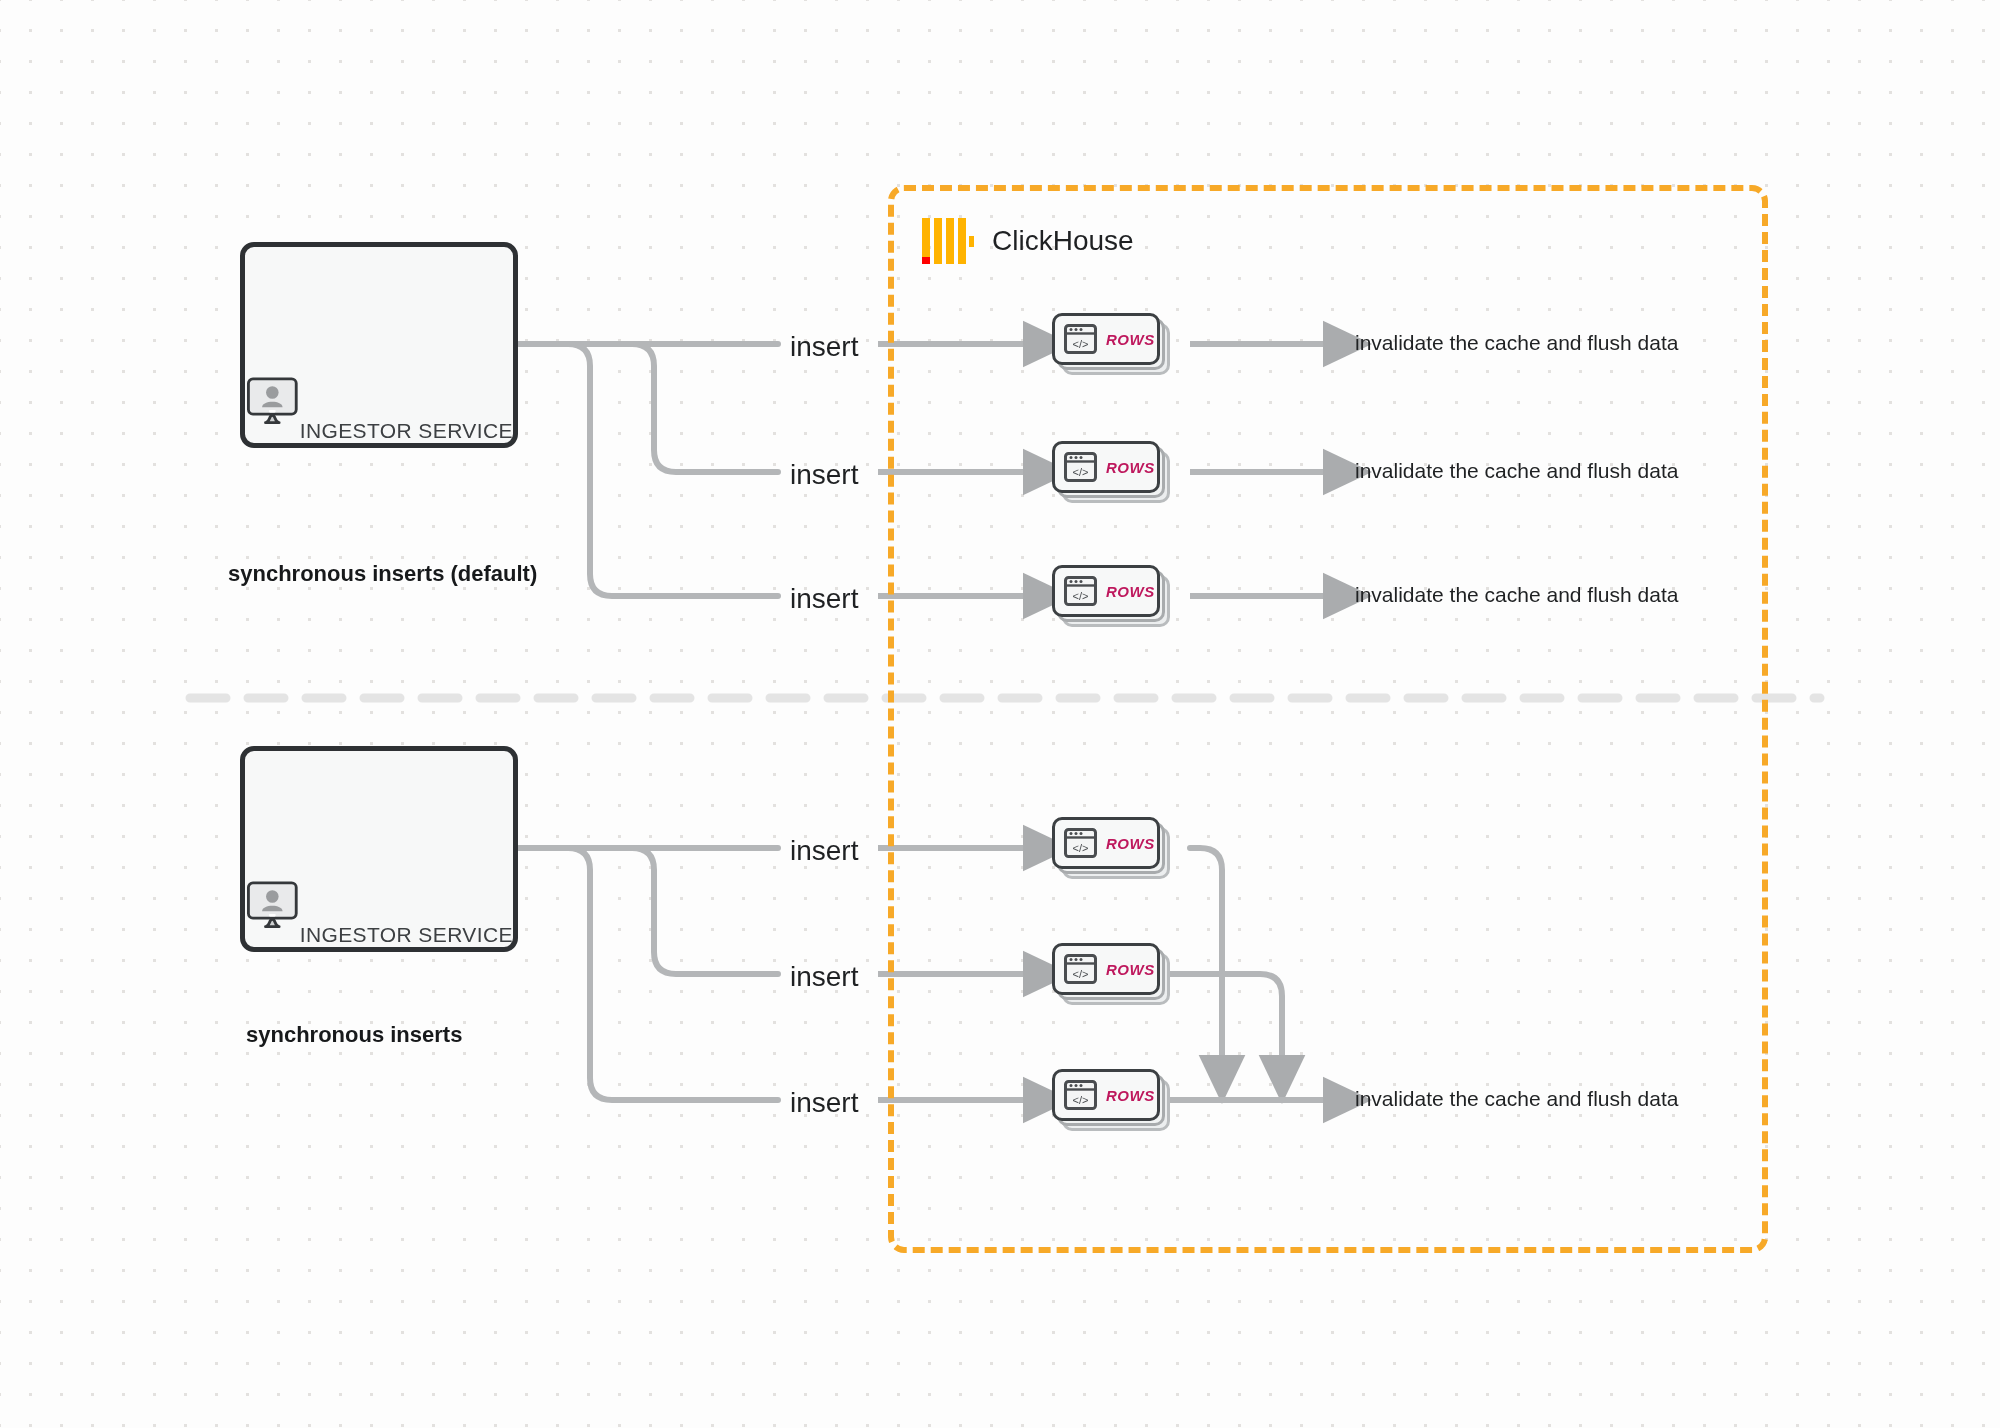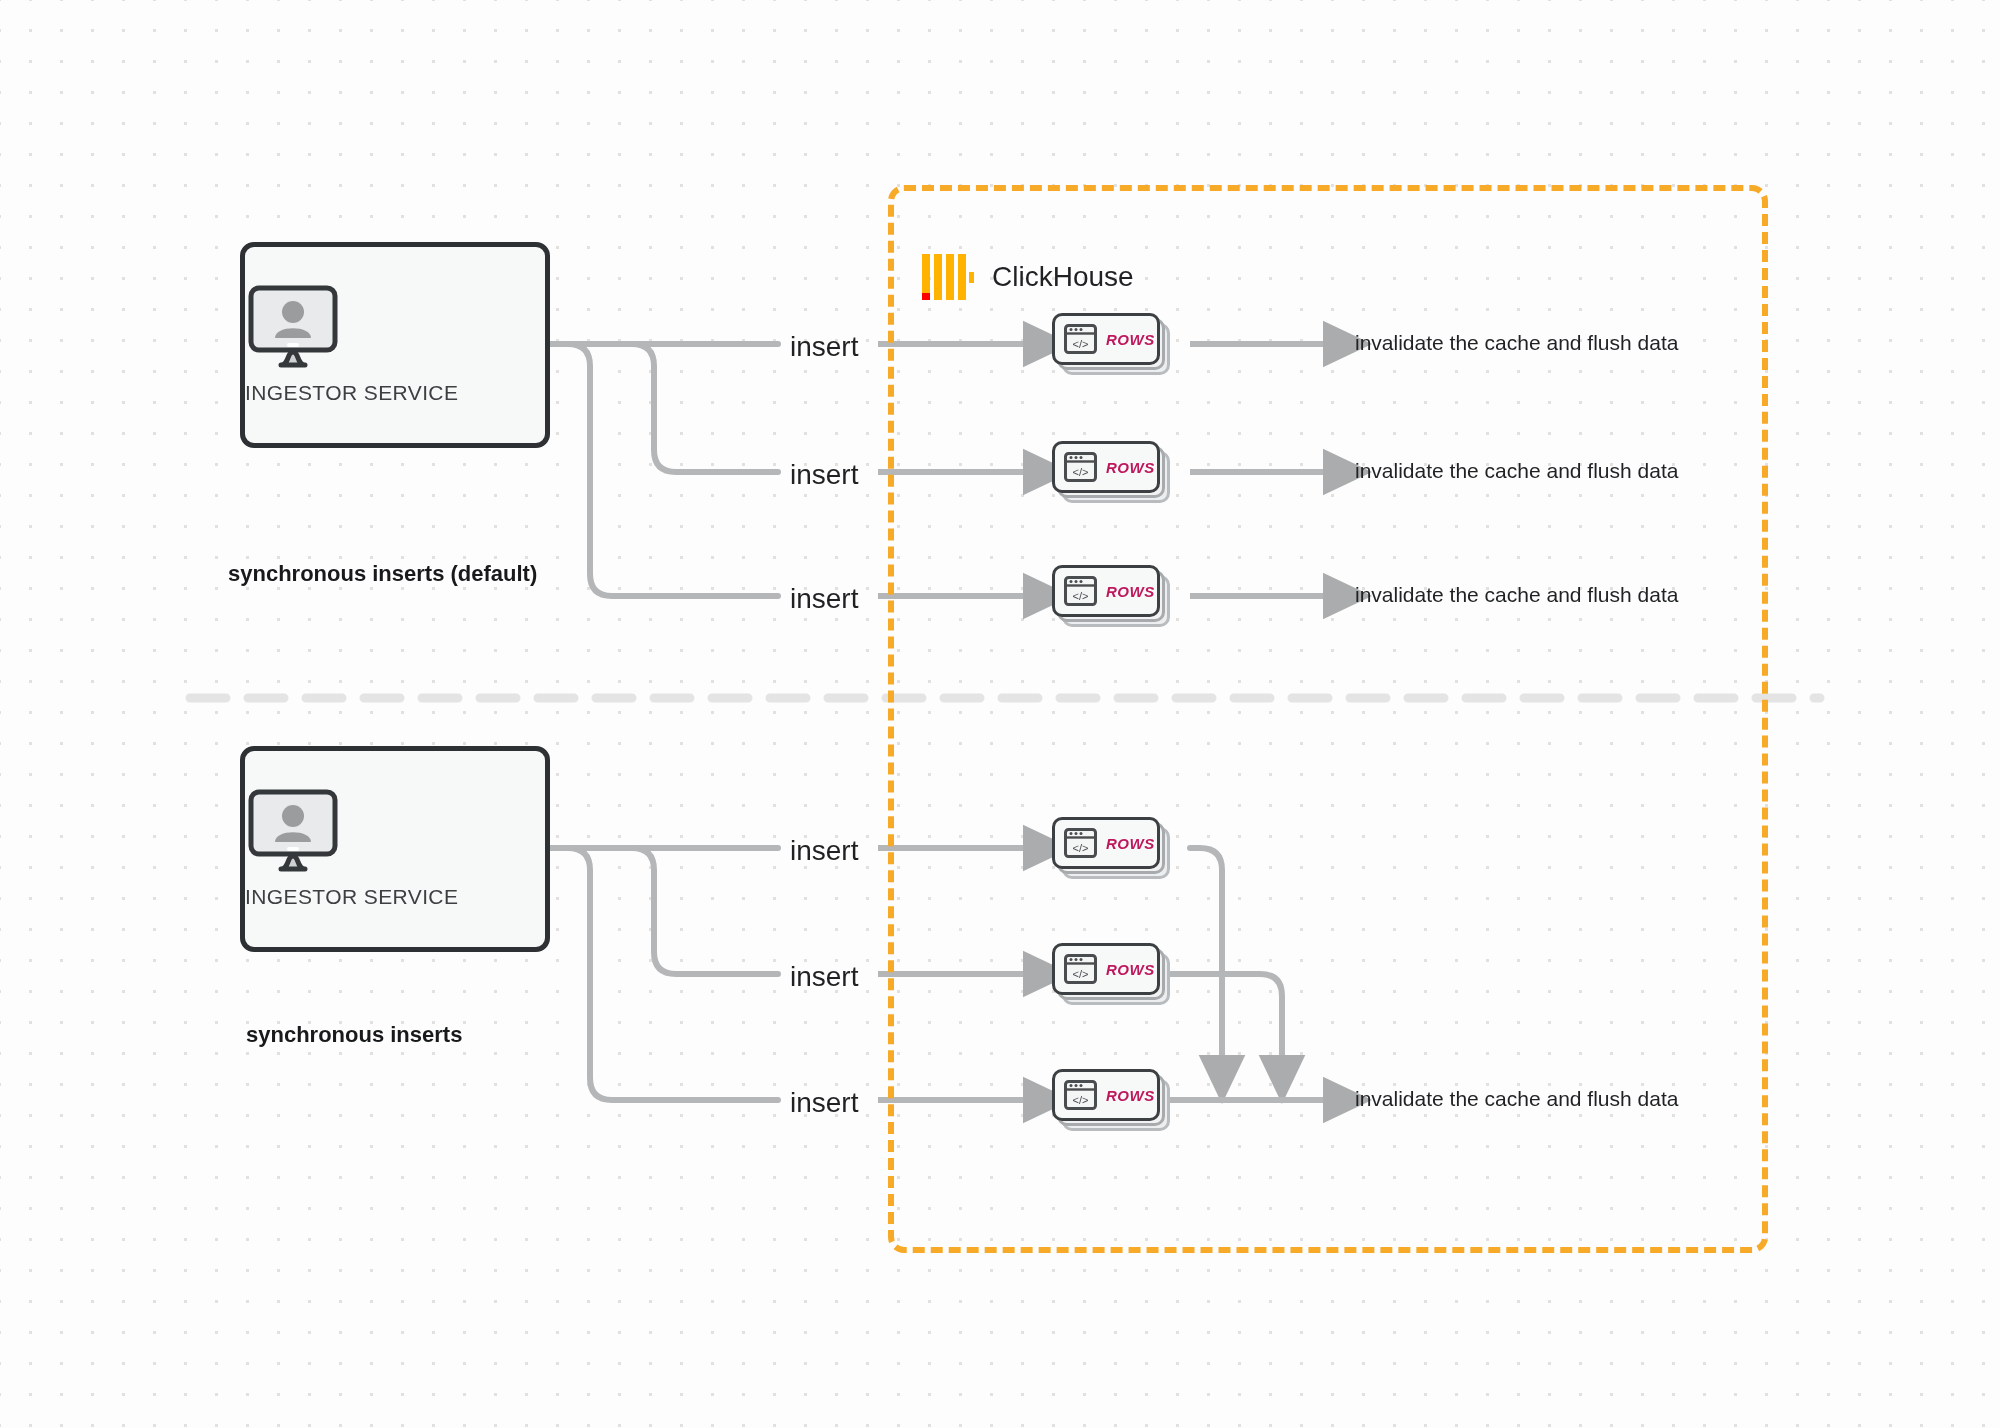--- a/index.html
+++ b/index.html
@@ -21,29 +21,28 @@
   #svg-layer {
     position: absolute;
     left: 0; top: 0;
     width: 2000px;
     height: 1428px;
   }
 
   
   .service-node {
     position: absolute;
-    width: 310px;
+    width: 278px;
     height: 206px;
     border: 5px solid #2e3134;
     border-radius: 14px;
     background: #f7f8f8;
     box-sizing: border-box;
     display: flex;
-    flex-direction: column;
-    align-items: flex-start;
+    align-items: flex-end;
     justify-content: center;
   }
   .service-label {
     font-size: 21px;
     color: #3d4043;
     letter-spacing: 0.4px;
     margin-top: 12px;
     white-space: nowrap;
   }
   .monitor-icon { width: 96px; height: 84px; }
@@ -63,21 +62,20 @@
     border: 6px dashed #f7a928;
     border-radius: 16px;
     box-sizing: border-box;
     pointer-events: none;
   }
   .ch-header {
     position: absolute;
     display: flex;
     align-items: center;
     gap: 18px;
-    margin-top: 36px;
   }
   .ch-logo { width: 52px; height: 46px; display:block; }
   .ch-name {
     font-size: 28px;
     color: #1f2123;
     white-space: nowrap;
   }
 
   
   .rows-card {

